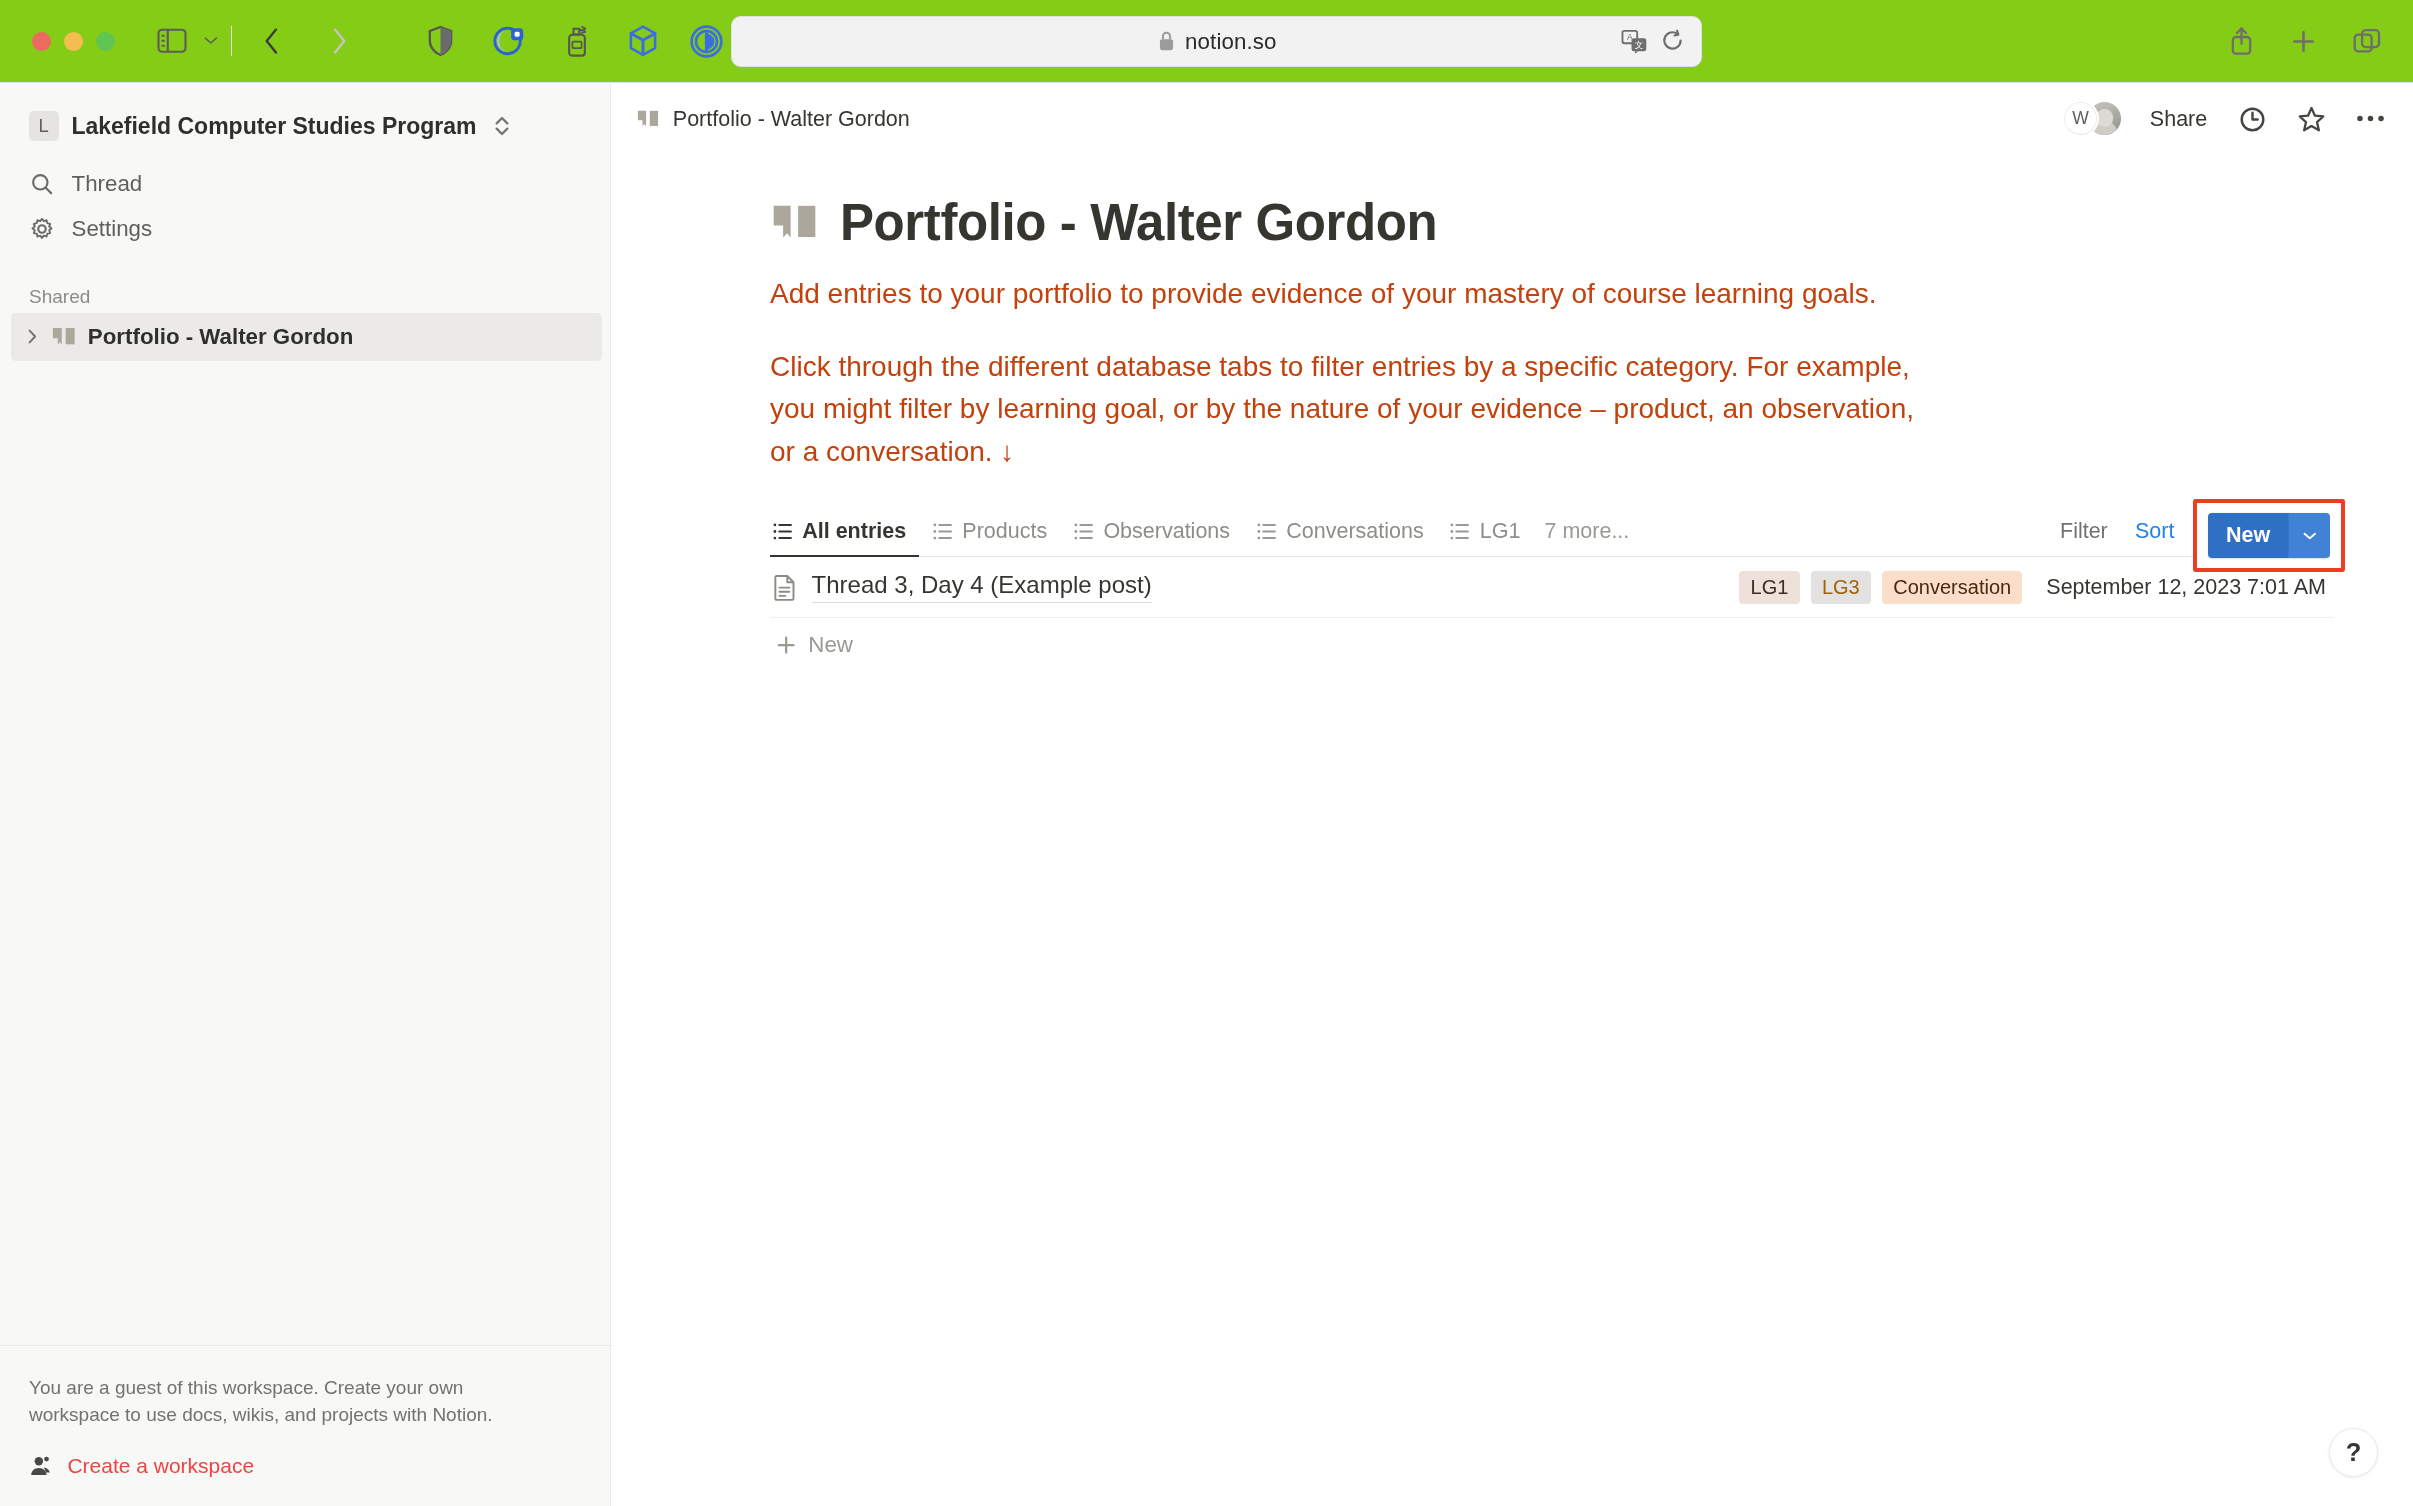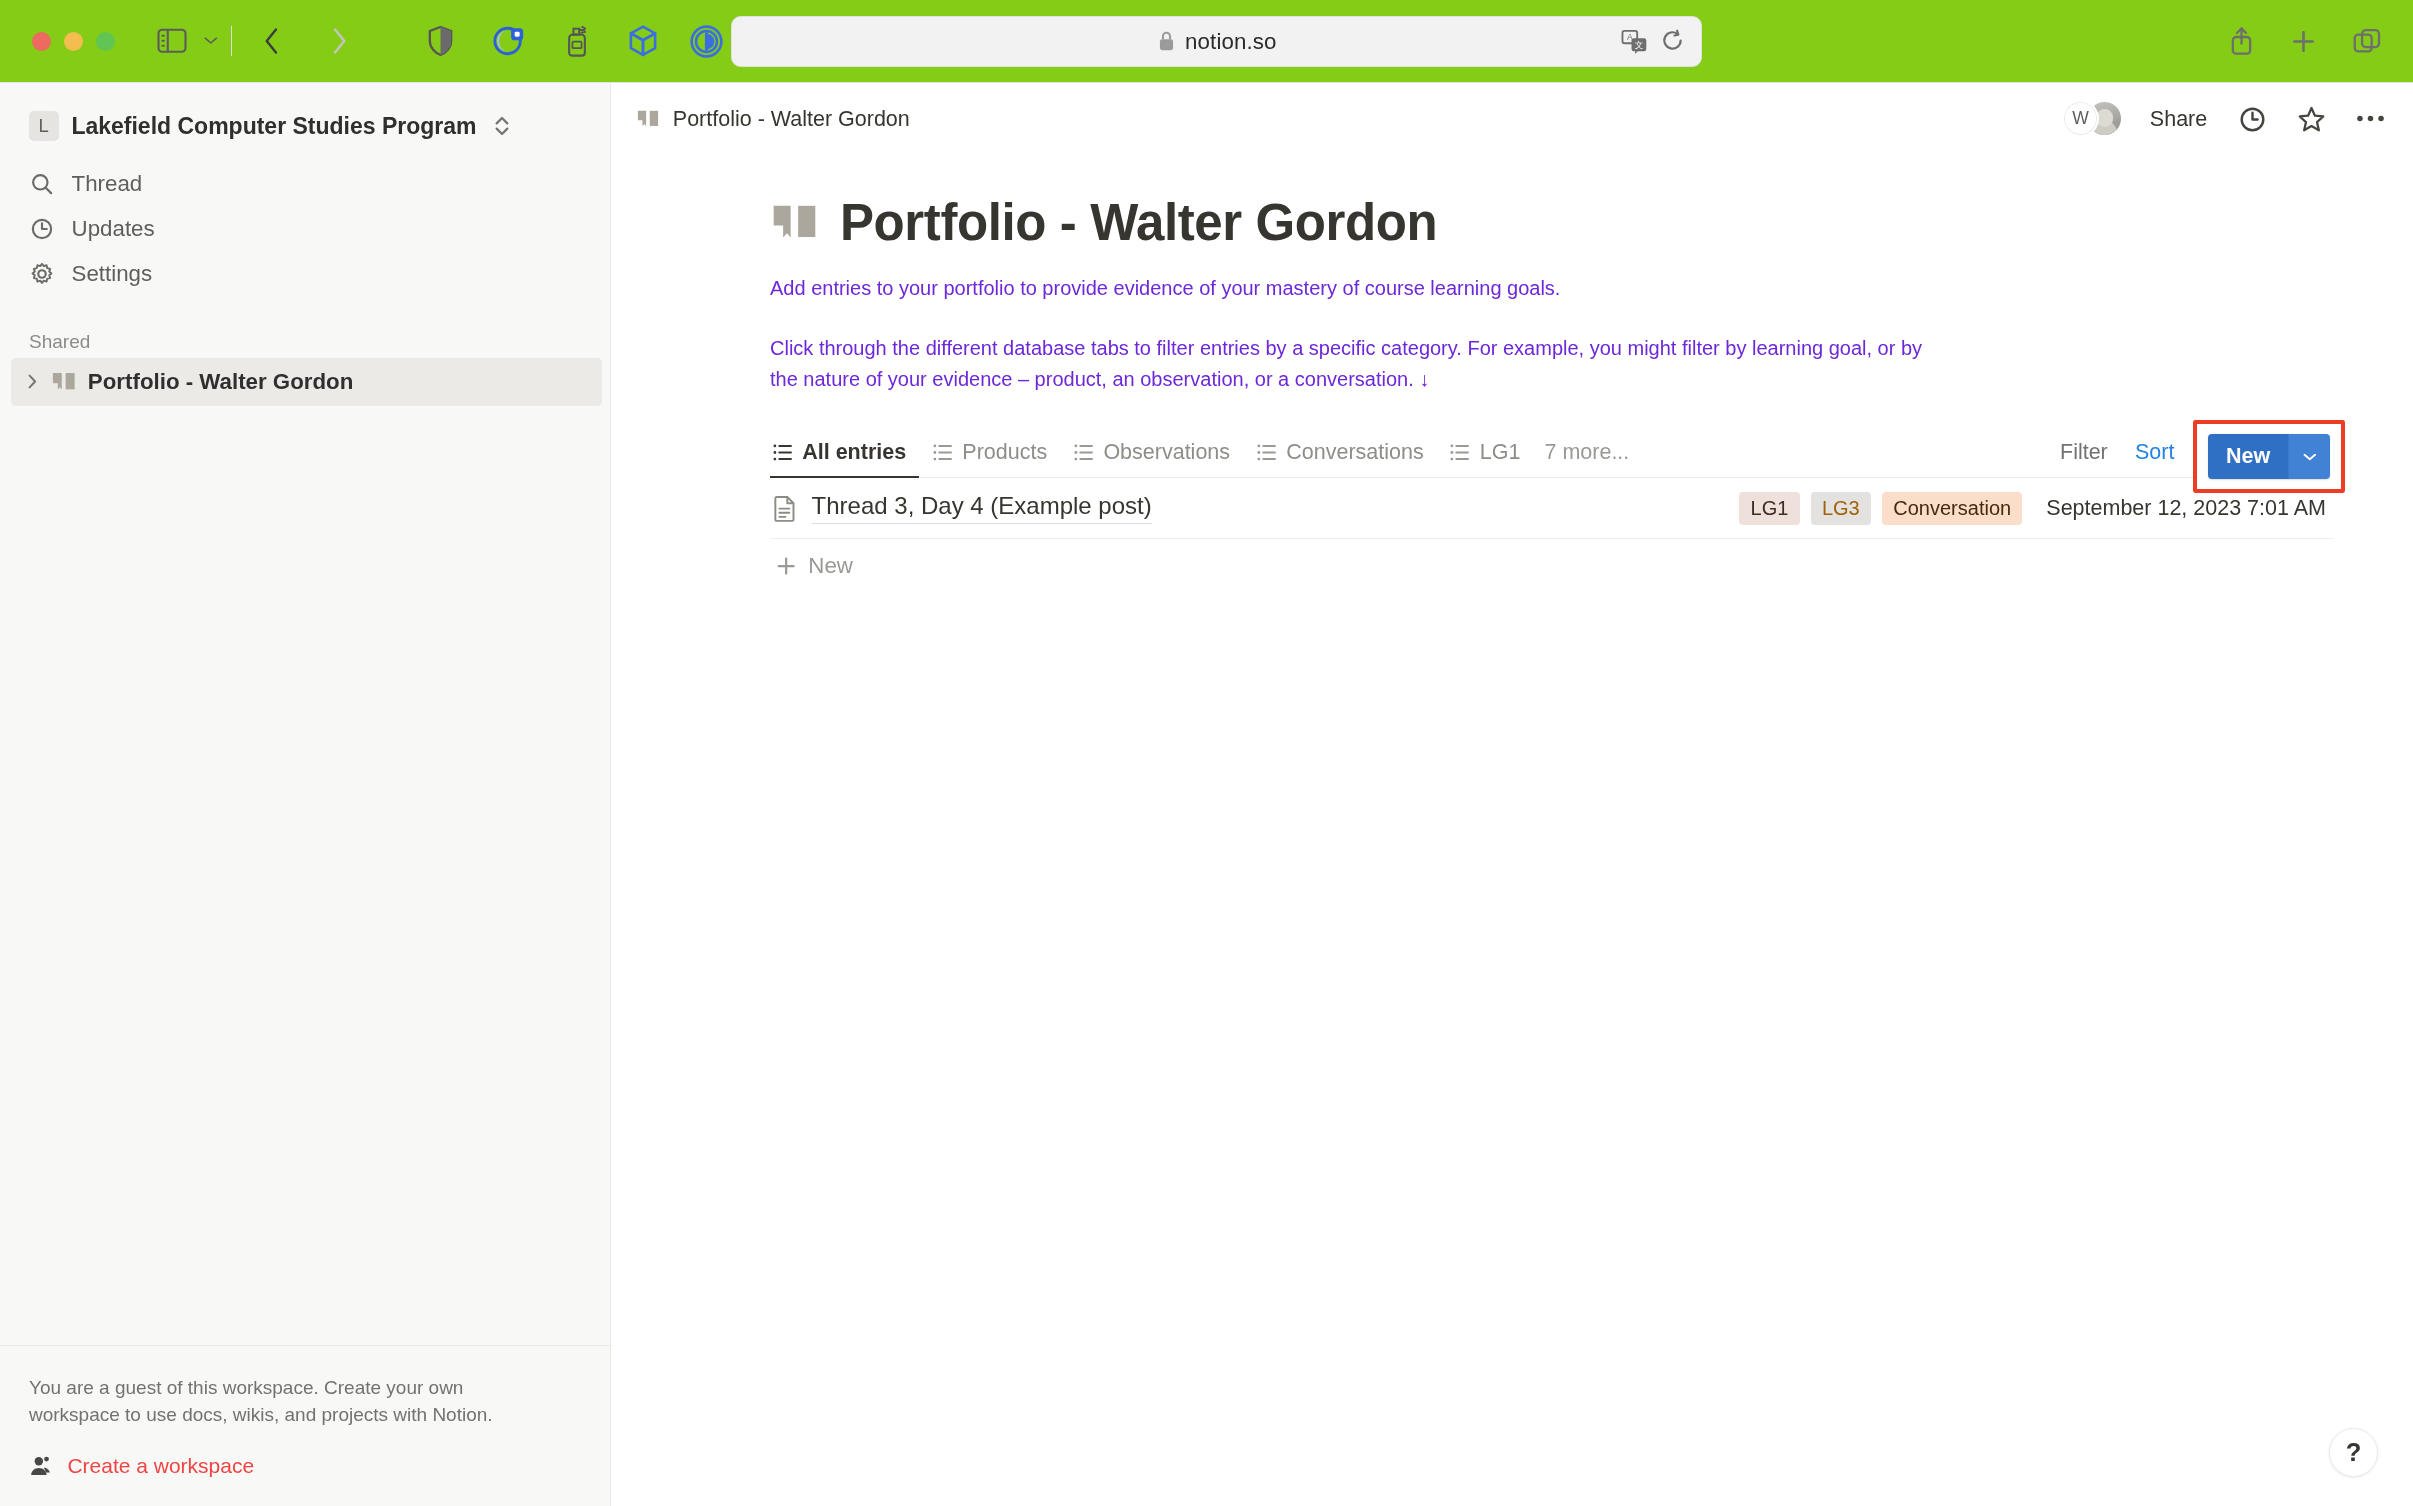--- a/index.html
+++ b/index.html
@@ -254,23 +254,23 @@
     display: flex;
     align-items: center;
     gap: 21px;
     font-size: 51px;
     font-weight: 700;
     color: #37352f;
     letter-spacing: -0.4px;
     margin-bottom: 21px;
   }
   .doc-para {
-    font-size: 20px;
+    font-size: 28px;
     line-height: 1.52;
-    color: #6d28d9;
+    color: #c2410c;
     max-width: 1165px;
   }
   .doc-gap { height: 30px; }
 
   
   #db-block { margin-top: 35px; position: relative; width: 1564px; }
   #db-tabs-row {
     display: flex;
     align-items: flex-end;
     border-bottom: 0.8px solid #eceae7;
@@ -586,29 +586,20 @@
   <div class="nav-item" style="margin-top:11.2px">
     <span class="nav-icon">
       <svg width="24" height="24" viewBox="0 0 20 20">
           <circle cx="8.6" cy="8.6" r="6" fill="none" stroke="#6d6b66" stroke-width="1.8"></circle>
           <line x1="13.1" y1="13.1" x2="17.6" y2="17.6" stroke="#6d6b66" stroke-width="1.8" stroke-linecap="round"></line>
         </svg>
     </span>
     <span class="nav-label">Thread</span>
   </div>
 
-  <div class="nav-item">
-    <span class="nav-icon">
-      <svg width="24" height="24" viewBox="0 0 20 20">
-          <circle cx="10" cy="10" r="7.6" fill="none" stroke="#6d6b66" stroke-width="1.8"></circle>
-          <polyline points="10,5.2 10,10 14,10" fill="none" stroke="#6d6b66" stroke-width="1.8" stroke-linecap="round" stroke-linejoin="round"></polyline>
-        </svg>
-    </span>
-    <span class="nav-label">Updates</span>
-  </div>
 
   <div class="nav-item">
     <span class="nav-icon">
       <svg width="24" height="24" viewBox="0 0 20 20">
           <circle cx="10" cy="10" r="3.1" fill="none" stroke="#6d6b66" stroke-width="1.8"></circle>
           <path d="M10 1.6 l1.5 1.9 2.3-0.8 0.6 2.4 2.4 0.6 -0.8 2.3 1.9 1.5 -1.9 1.5 0.8 2.3 -2.4 0.6 -0.6 2.4 -2.3-0.8 -1.5 1.9 -1.5-1.9 -2.3 0.8 -0.6-2.4 -2.4-0.6 0.8-2.3 -1.9-1.5 1.9-1.5 -0.8-2.3 2.4-0.6 0.6-2.4 2.3 0.8 Z" fill="none" stroke="#6d6b66" stroke-width="1.6" stroke-linejoin="round"></path>
         </svg>
     </span>
     <span class="nav-label">Settings</span>
   </div>

